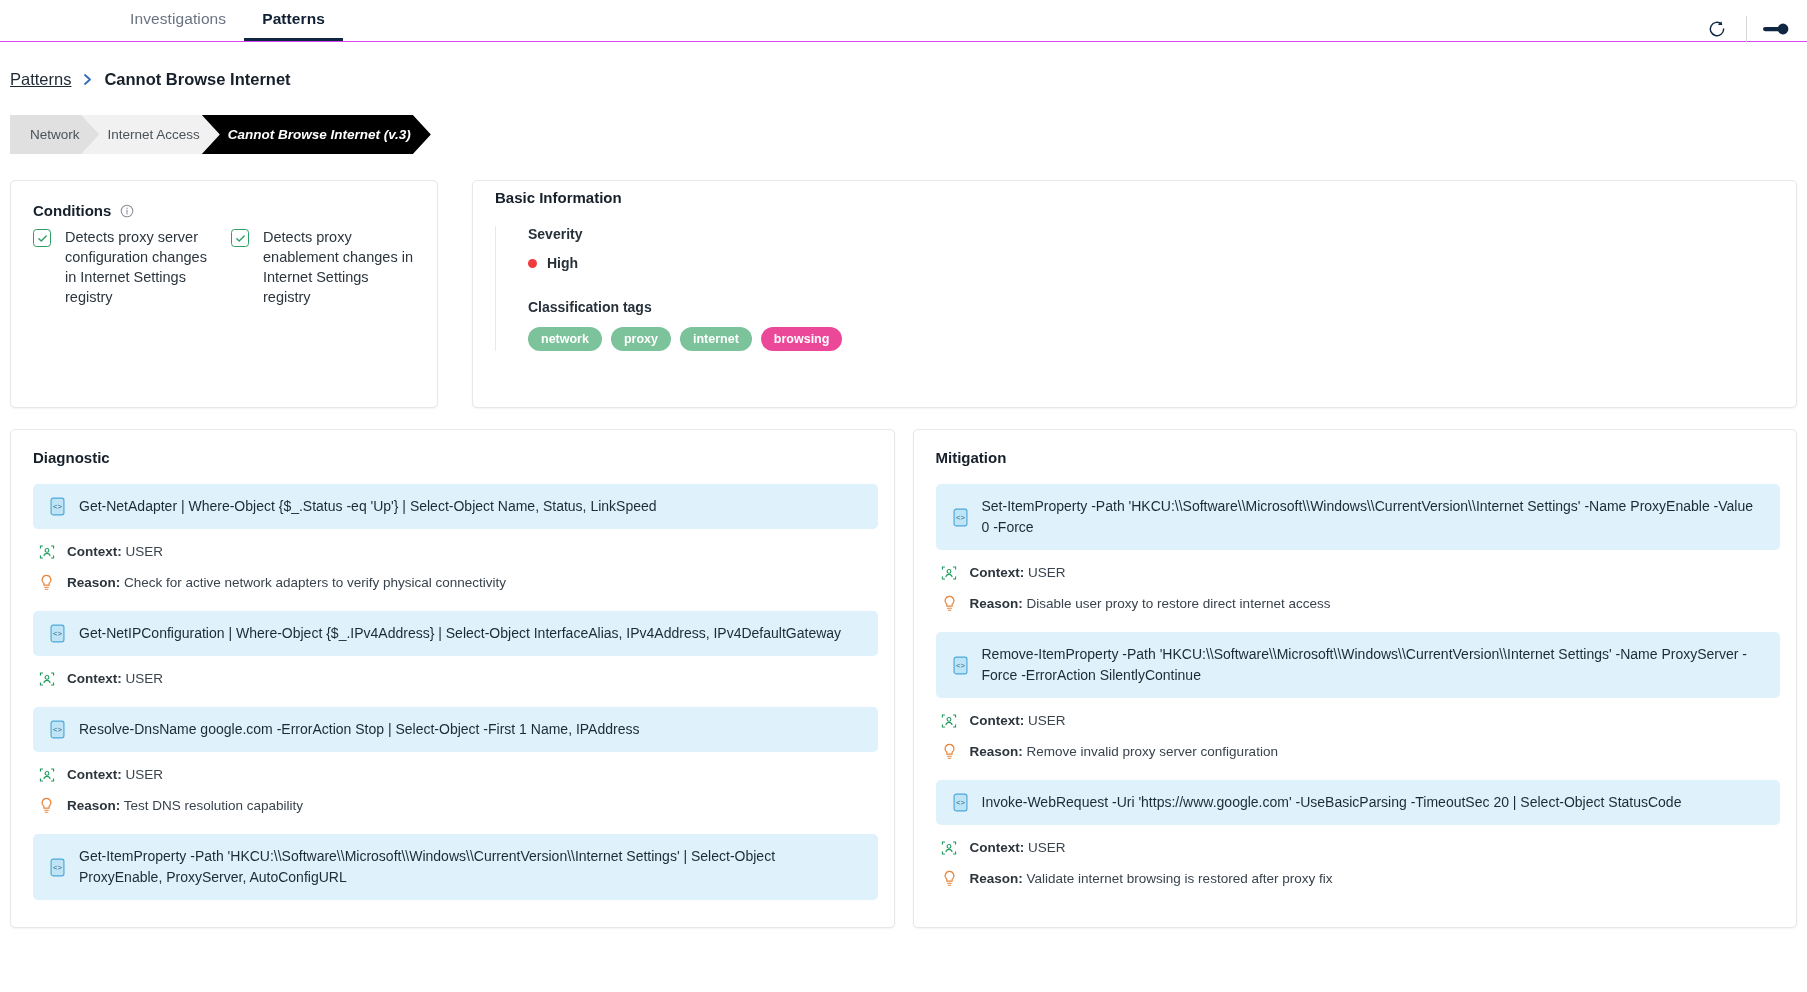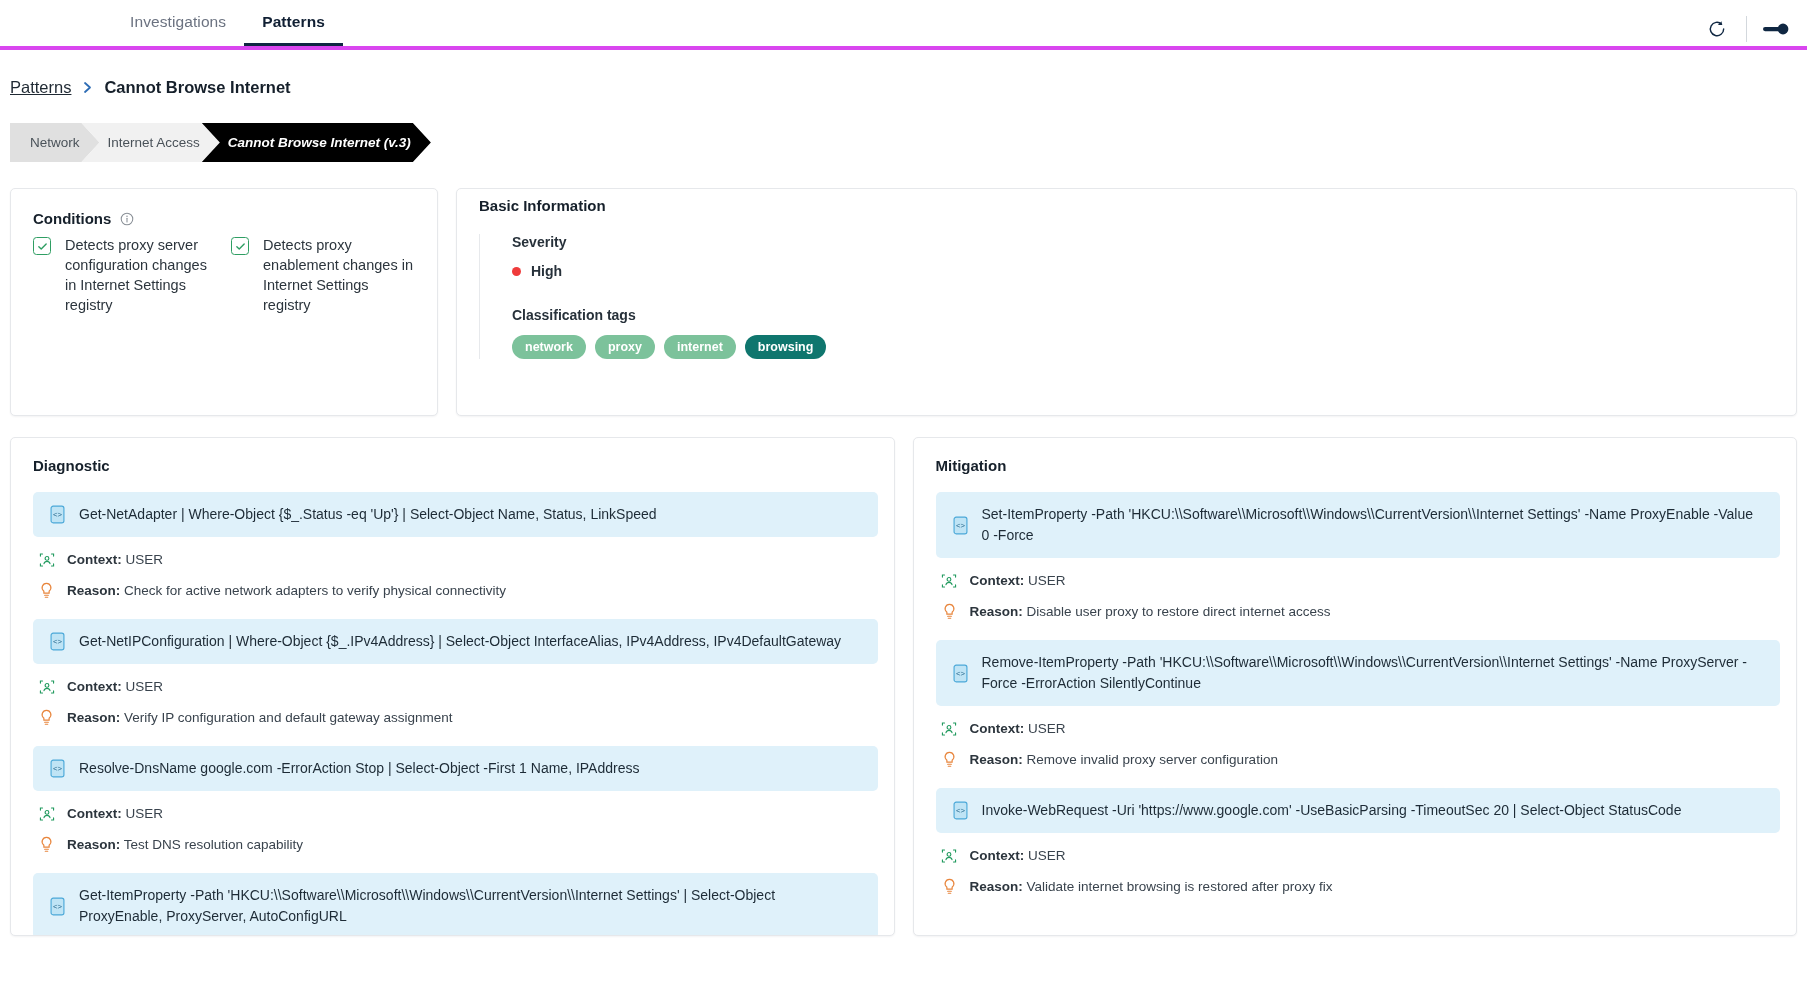--- a/index.html
+++ b/index.html
@@ -7,22 +7,22 @@
     width: 1807px;
     height: 992px;
     background: #ffffff;
     font-family: "Liberation Sans", sans-serif;
     color: #1f2933;
     overflow: hidden;
   }
 
   
   .topbar {
-    height: 50px;
-    border-bottom: 4px solid #d946ef;
+    height: 42px;
+    border-bottom: 1px solid #d946ef;
     display: flex;
     align-items: stretch;
     position: relative;
   }
   .tabs {
     display: flex;
     align-items: stretch;
     margin-left: 112px;
     gap: 0;
   }
@@ -91,21 +91,21 @@
     padding: 0 20px 0 26px;
   }
   .step:first-child { padding-left: 20px; }
   .step.s1 { background: #e0e0e0; clip-path: polygon(0 0, calc(100% - 18px) 0, 100% 50%, calc(100% - 18px) 100%, 0 100%); }
   .step.s2 { background: #f1f1f1; clip-path: polygon(0 0, calc(100% - 18px) 0, 100% 50%, calc(100% - 18px) 100%, 0 100%, 18px 50%); margin-left: -18px; }
   .step.s3 { background: #000000; color:#fff; font-weight: bold; clip-path: polygon(0 0, calc(100% - 18px) 0, 100% 50%, calc(100% - 18px) 100%, 0 100%, 18px 50%); margin-left: -18px; font-style: italic; }
 
   
   .row1 {
     display: flex;
-    gap: 18px;
+    gap: 34px;
     padding: 26px 10px 0 10px;
     align-items: flex-end;
   }
   .card {
     background: #fff;
     border: 1px solid #e6e8eb;
     border-radius: 5px;
     box-shadow: 0 1px 2px rgba(16,24,40,.05);
   }
   .card-title {
@@ -303,21 +303,21 @@
         <div class="field-label">Severity</div>
         <div class="sev-row">
           <span class="dot" id="sev-dot" style="background: rgb(239, 59, 59);"></span>
           <span>High</span>
         </div>
         <div class="field-label tags-label">Classification tags</div>
         <div class="tags" id="tags-list">
             <span class="tag" style="background: rgb(124, 194, 155);">network</span>
             <span class="tag" style="background: rgb(124, 194, 155);">proxy</span>
             <span class="tag" style="background: rgb(124, 194, 155);">internet</span>
-            <span class="tag" style="background: #0f766e;">browsing</span>
+            <span class="tag" style="background: #ec4899;">browsing</span>
           </div>
       </div>
 
     </div>
   </div>
 </div>
 
 <div class="row2">
 
   <div class="card" id="diagnostic-card">
@@ -368,29 +368,20 @@
           <div class="meta-line">
             <span class="icon-sq">
               <svg width="16" height="16" viewBox="0 0 18 18" fill="none" stroke="#219a5e" stroke-width="1.25" stroke-linecap="round">
                 <path d="M1.6 4.6V2.2h2.4M14 2.2h2.4v2.4M16.4 13.4v2.4H14M4 15.8H1.6v-2.4"></path>
                 <circle cx="9" cy="7.2" r="2.1"></circle>
                 <path d="M5.6 13.2c.5-1.9 1.8-2.7 3.4-2.7s2.9.8 3.4 2.7"></path>
               </svg>
             </span>
             <span><span class="mk">Context:</span> <span class="mv">USER</span></span>
           </div>
-          <div class="meta-line">
-            <span class="icon-sq">
-              <svg width="15" height="17" viewBox="0 0 16 18" fill="none" stroke="#e8853c" stroke-width="1.25" stroke-linecap="round">
-                <path d="M8 1.4a4.6 4.6 0 0 0-2.8 8.3v2.1h5.6V9.7A4.6 4.6 0 0 0 8 1.4Z"></path>
-                <path d="M6 14.1h4M6.7 16.2h2.6"></path>
-              </svg>
-            </span>
-            <span><span class="mk">Reason:</span> <span class="mv">Verify IP configuration and default gateway assignment</span></span>
-          </div>
         </div>
         <div class="step-block">
           <div class="cmd-box">
             <span class="icon-sq">
               <svg width="17" height="19" viewBox="0 0 18 20" fill="none">
                 <rect x="2.2" y="1.2" width="13.6" height="17.6" rx="2.2" fill="#bfe4f5" stroke="#4aa8d8" stroke-width="1.2"></rect>
                 <text x="9" y="13" font-size="8" fill="#1c5f85" text-anchor="middle" font-family="Liberation Mono, monospace">&lt;&gt;</text>
               </svg>
             </span>
             <span class="cmd-text">Resolve-DnsName google.com -ErrorAction Stop | Select-Object -First 1 Name, IPAddress</span>

